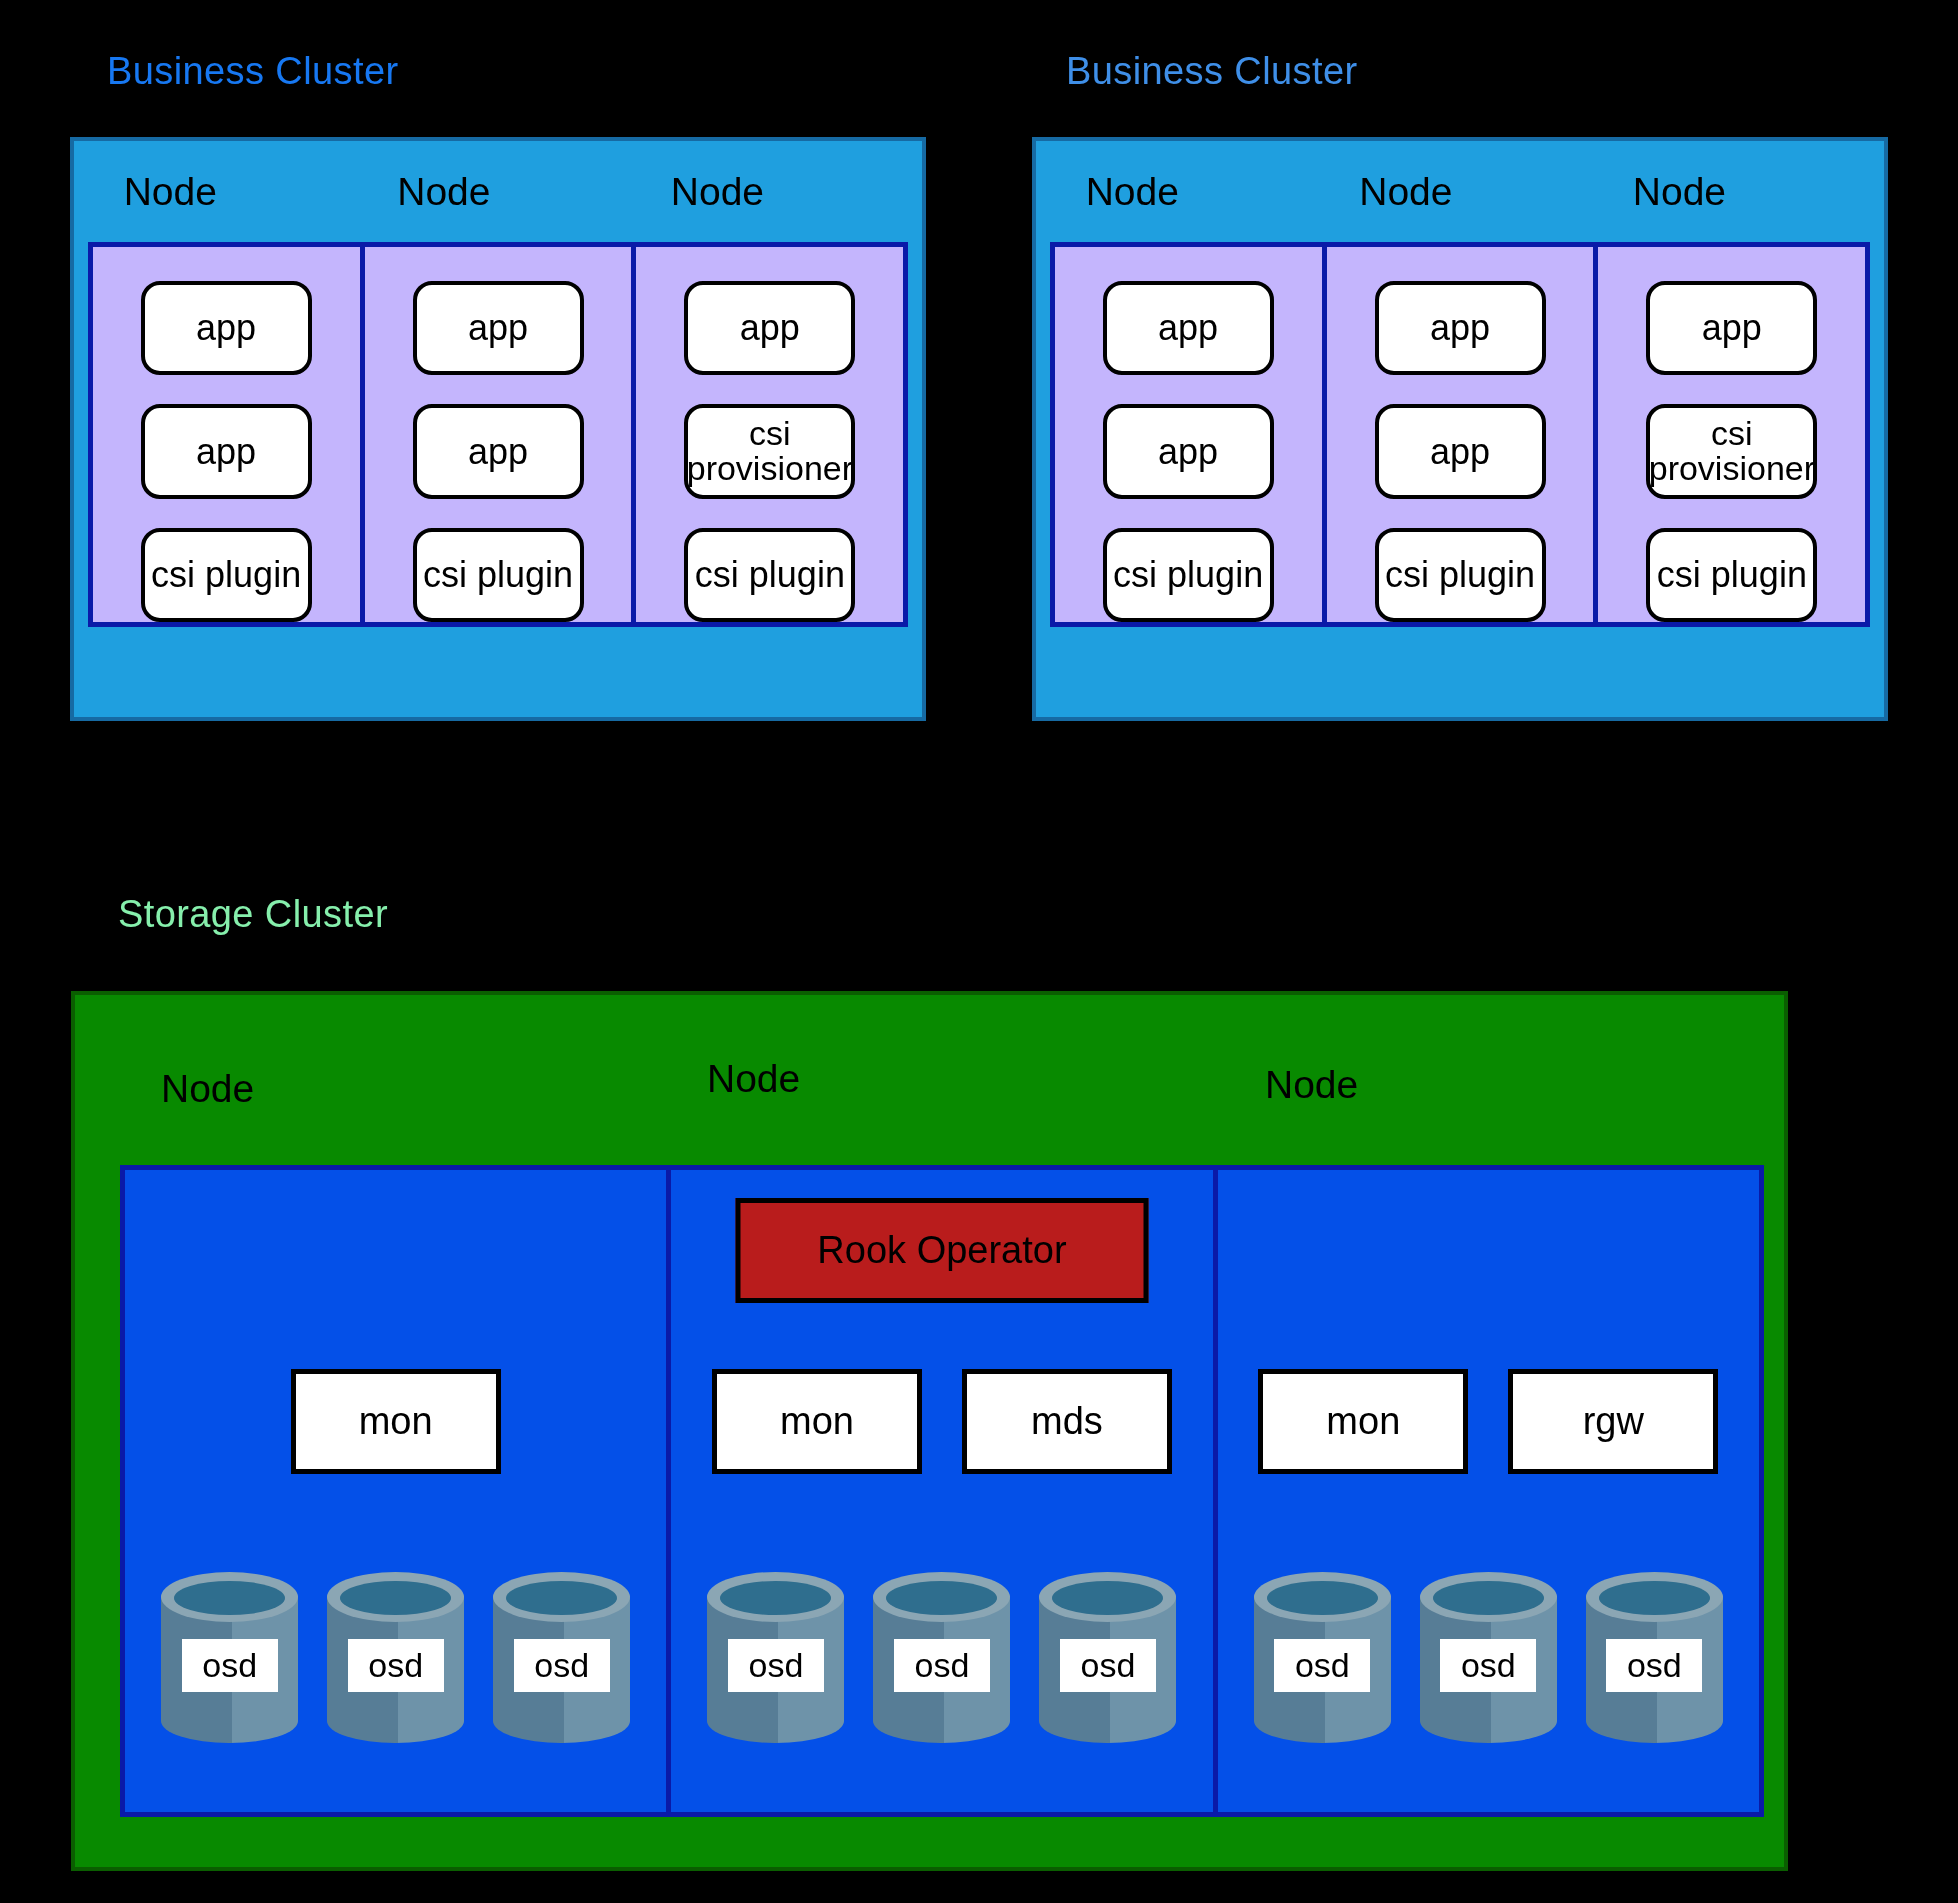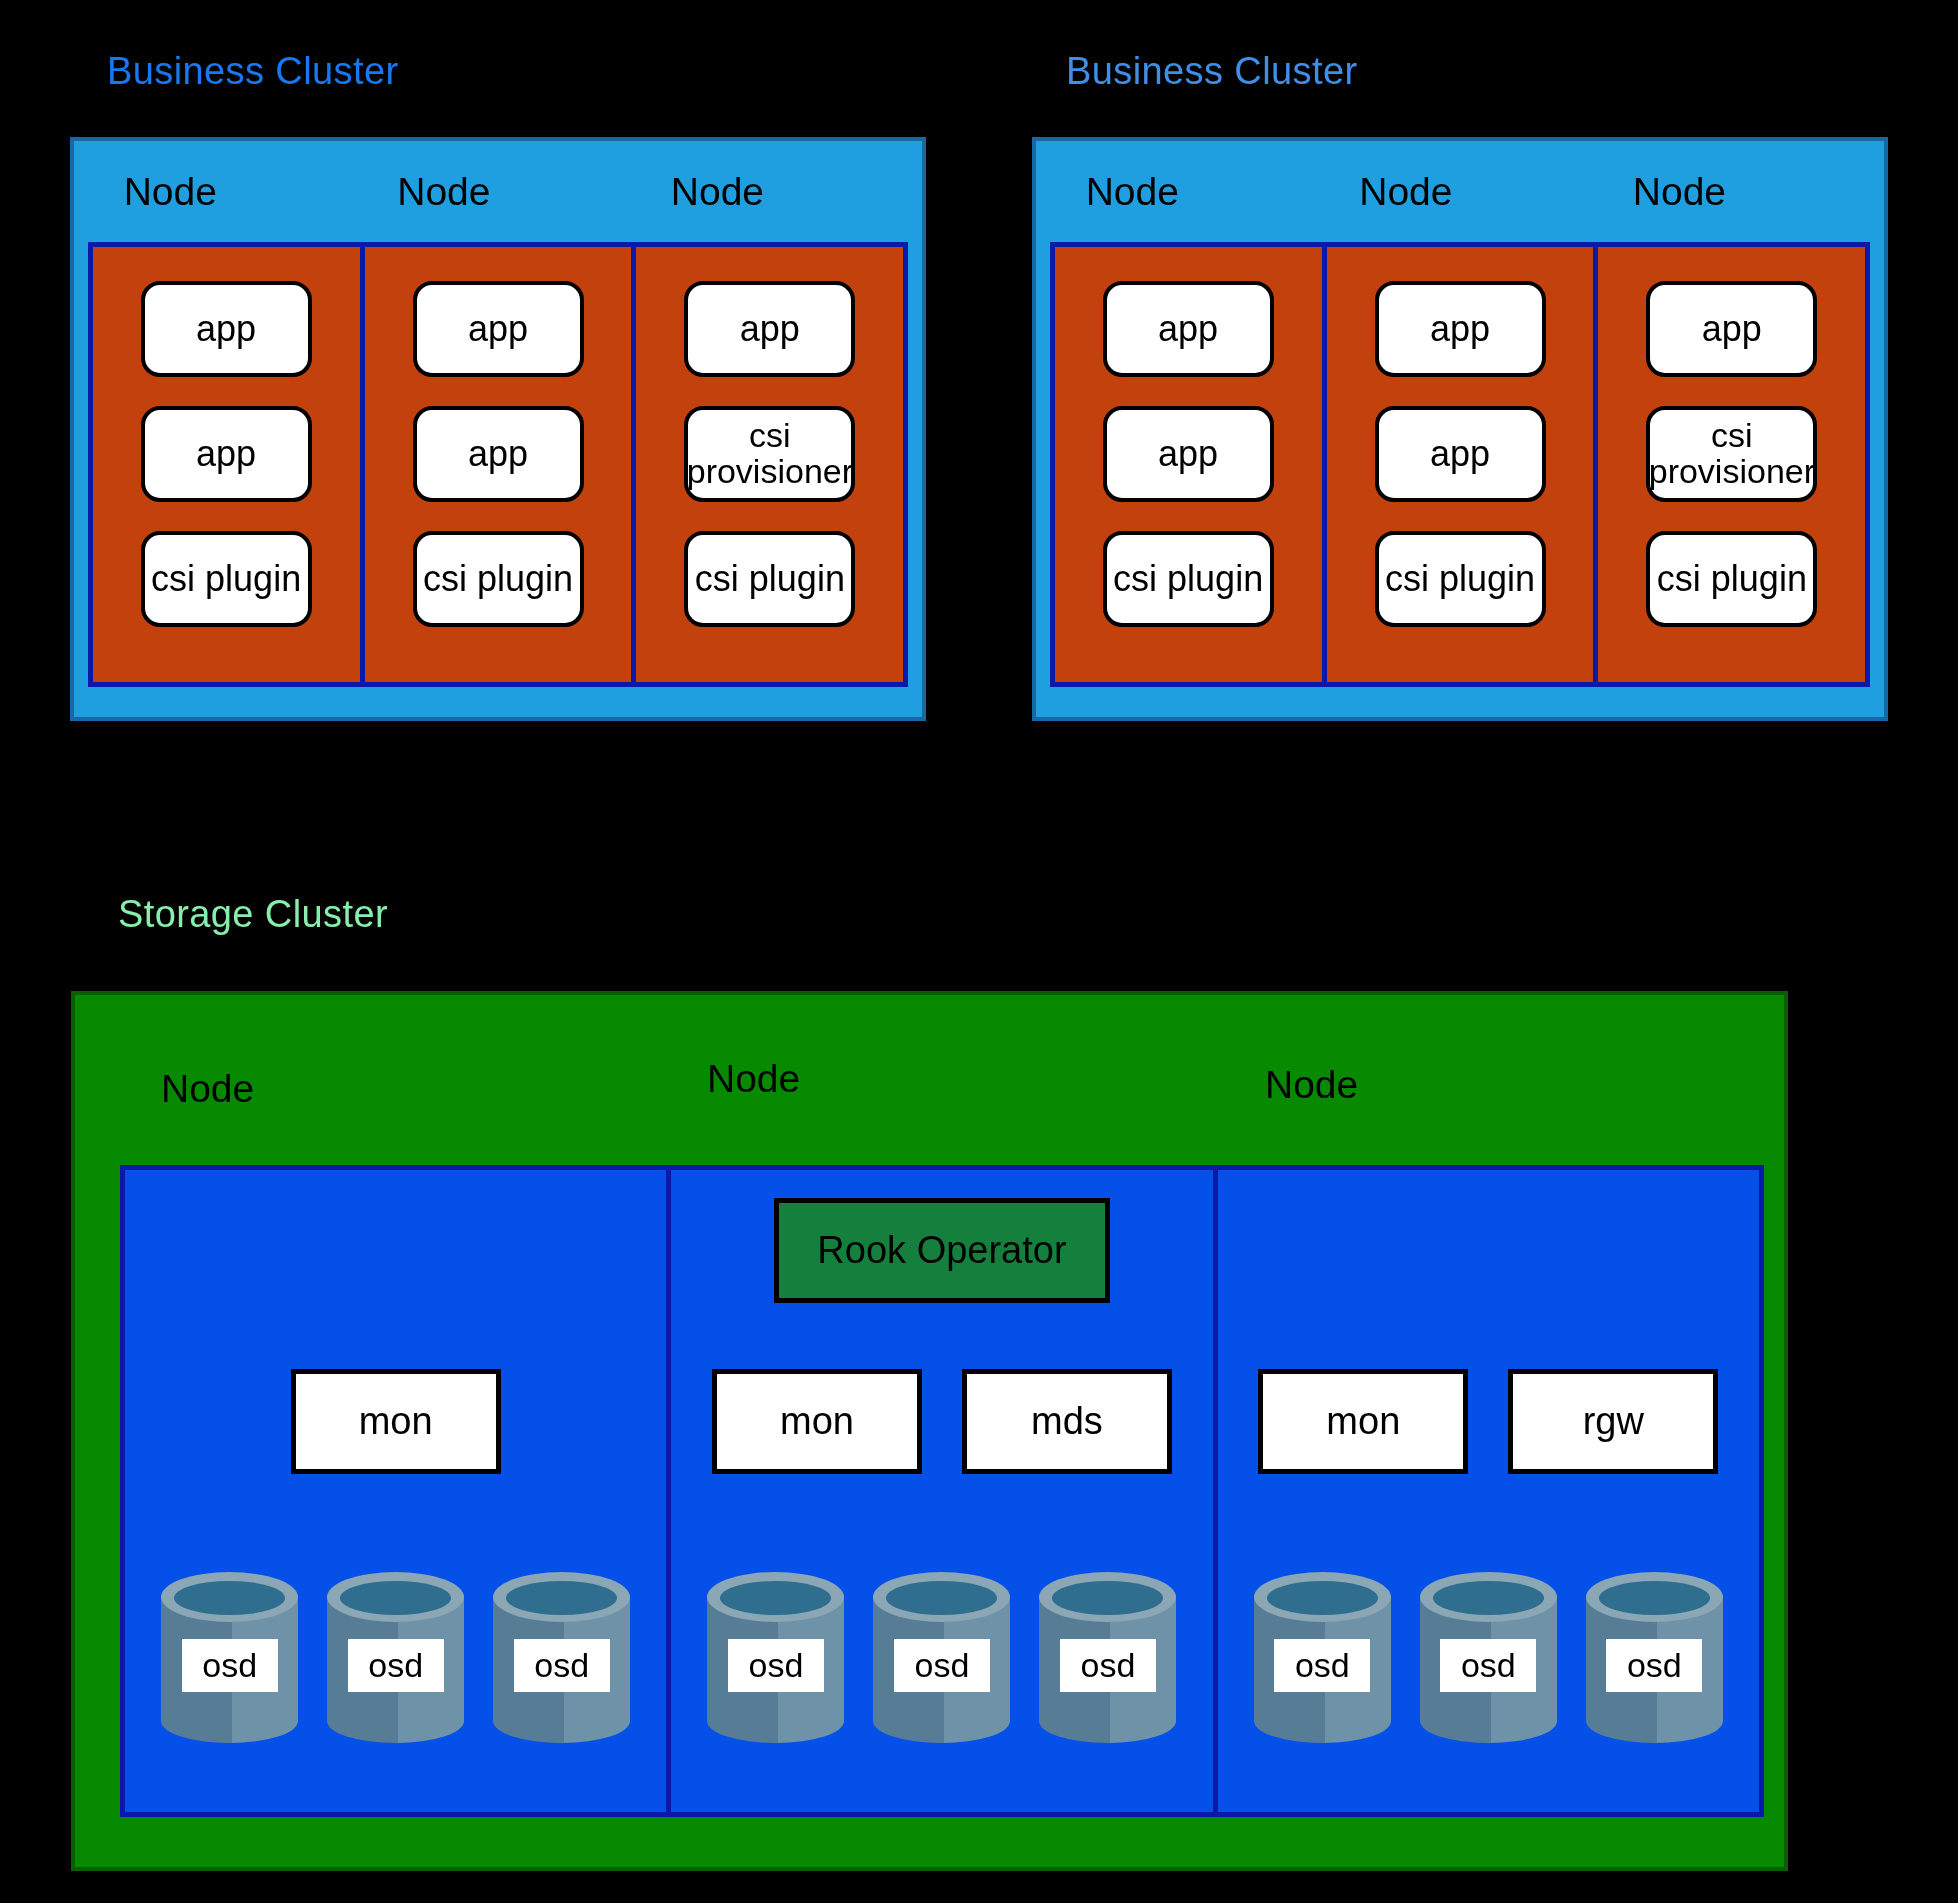--- a/index.html
+++ b/index.html
@@ -35,22 +35,22 @@
     align-items:center;
   }
   .bheader .node-label{
     flex:1;
     padding-left:36px;
     font-size:39px;
   }
   .bpanel{
     position:absolute;
     left:13.7px;right:13.7px;top:101px;
-    height:445px;
-    background:#c2410c;
+    height:385px;
+    background:#c4b5fd;
     border:5.1px solid #0A1AA8;
     box-sizing:border-box;
     display:flex;
   }
   .bcol{
     flex:1;
     display:flex;
     flex-direction:column;
     align-items:center;
     padding-top:34px;
@@ -98,22 +98,22 @@
   }
   .scol{
     flex:1;
     position:relative;
   }
   .scol + .scol{border-left:5.1px solid #0A1AA8;}
   .operator-box{
     position:absolute;
     top:28px;left:50%;
     transform:translateX(-50%);
-    width:336px;height:105px;
-    background:#15803d;
+    width:413px;height:105px;
+    background:#b91c1c;
     border:5.1px solid #000;
     box-sizing:border-box;
     display:flex;align-items:center;justify-content:center;
     font-size:38px;
   }
   .svc-row{
     position:absolute;
     top:199px;left:0;right:0;
     display:flex;justify-content:center;gap:40px;
   }

